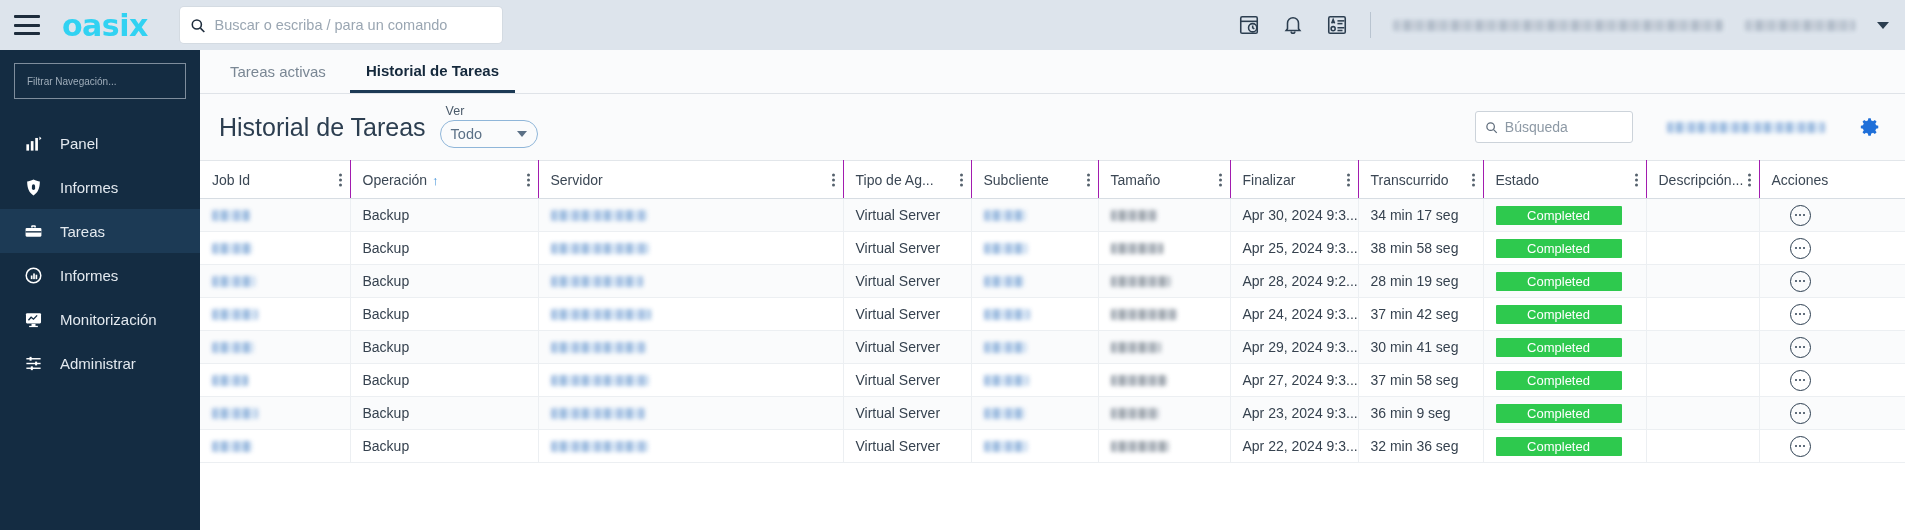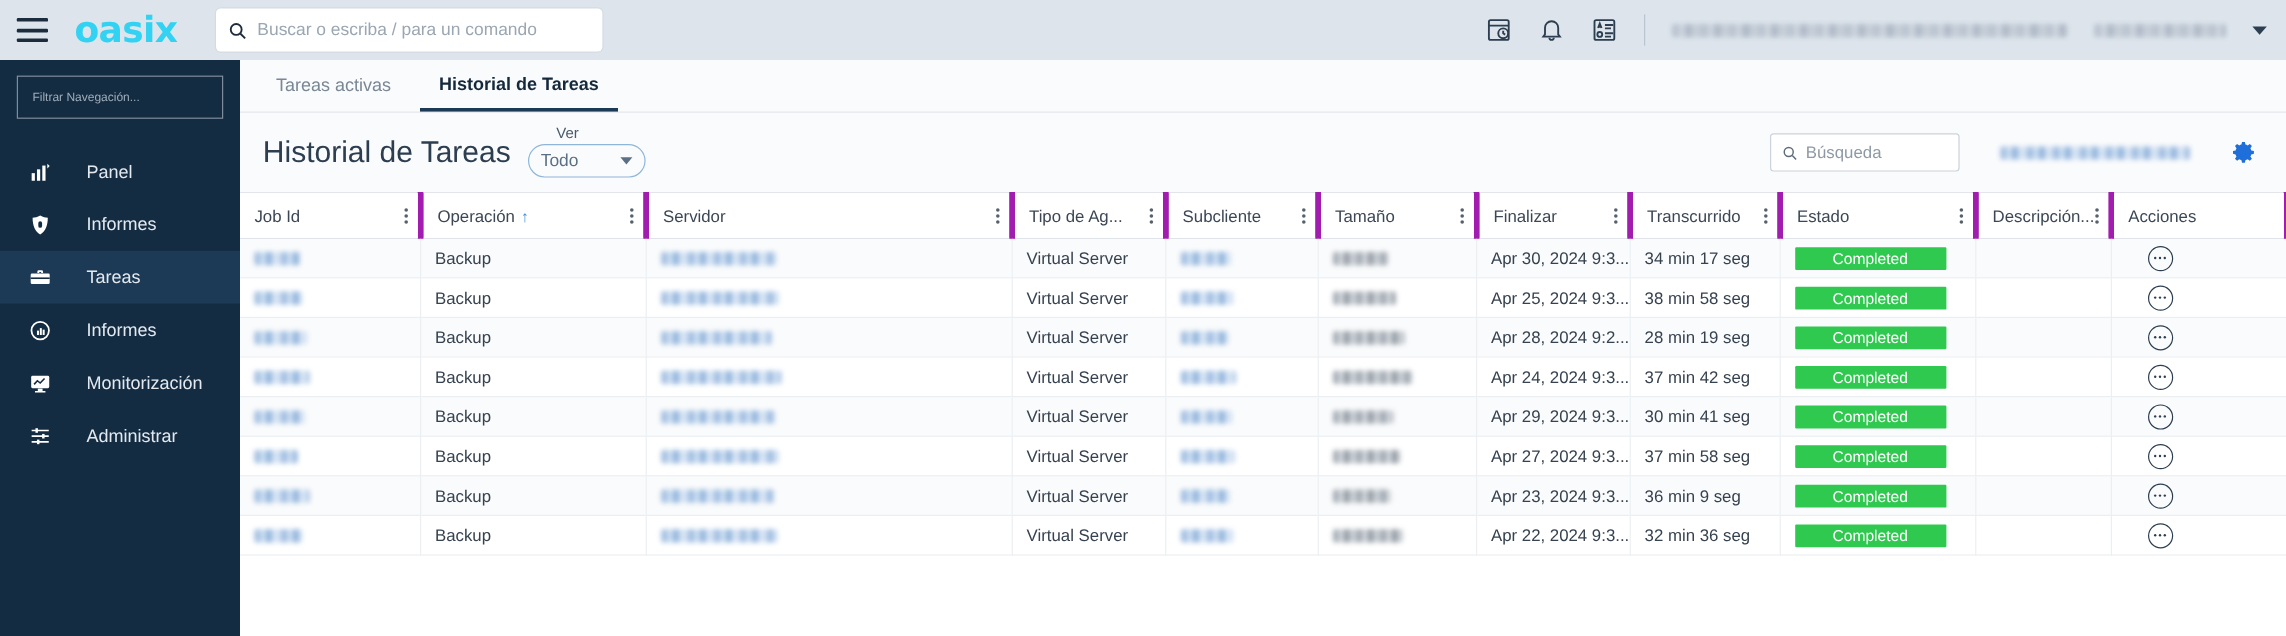--- a/index.html
+++ b/index.html
@@ -72,21 +72,21 @@
     margin: 13px 14px 0 14px; height: 36px; border: 1px solid #7e8d9c;
     background: transparent; display:flex; align-items:center; padding: 0 12px;
   }
   .nav-filter input {
     background: transparent; border: none; outline: none; width: 100%;
     color: #d6dde4; font-size: 10px; font-family:"Liberation Sans", sans-serif;
   }
   .nav-filter input::placeholder { color: #9fadba; }
   .nav-list { margin-top: 22px; }
   .nav-item {
-    height: 44px; display: flex; align-items: center; gap: 28px;
+    height: 44px; display: flex; align-items: center; gap: 16px;
     padding-left: 22px; color: #e3e9ef; font-size: 15px; cursor: pointer;
   }
   .nav-item.active { background: #1c3a55; }
   .nav-item .ico { width: 22px; height: 22px; display:flex; align-items:center; justify-content:center; color:#fff; }
 
   
   .content {
     position: absolute; top: 50px; left: 200px;
     width: 1705px; height: 480px; background: #fff;
   }
@@ -104,21 +104,21 @@
     border-bottom: 3px solid #1c3a55;
   }
 
   .page-head {
     height: 66px; display: flex; align-items: center; padding: 0 24px 0 19px;
     background:#fafbfc;
   }
   .page-title { font-size: 25px; color: #2c3e50; font-weight: 400; }
   .ver-group { margin-left: 14px; position: relative; padding-top: 14px; }
   .ver-label {
-    position: absolute; top: -2px; left: 24px; font-size: 12.5px; color: #4a5a6a;
+    position: absolute; top: -2px; left: 6px; font-size: 12.5px; color: #4a5a6a;
   }
   .ver-select {
     width: 98px; height: 28px; border: 1px solid #8fb6d9; border-radius: 14px;
     display: flex; align-items: center; padding: 0 10px;
     font-size: 14.5px; color: #5b7086; cursor: pointer;
   }
   .ver-select .tri {
     margin-left: auto; width:0;height:0;
     border-left:5px solid transparent;border-right:5px solid transparent;
     border-top:6px solid #5b7086;
@@ -132,21 +132,21 @@
     border:none;outline:none;width:100%;font-size:14px;color:#44556a;
     font-family:"Liberation Sans", sans-serif; background: transparent;
   }
   .table-search input::placeholder { color:#8d99a5; }
   .gear { width: 22px; height: 22px; color:#1e6fd9; cursor:pointer; }
 
   
   table { border-collapse: collapse; width: 1705px; table-layout: fixed; }
   thead th {
     height: 38px; background: #fff; border-top: 1px solid #e2e6ea;
-    border-bottom: 1px solid #d7dde3; border-right: 5px solid #a21caf;
+    border-bottom: 1px solid #d7dde3; border-right: 1px solid #a21caf;
     font-size: 14px; font-weight: 400; color: #3b4754; text-align: left;
     padding-left: 12px; position: relative; white-space: nowrap; overflow: hidden; margin-top: 21px;
   }
   thead th .kebab {
     position: absolute; right: 8px; top: 50%; transform: translateY(-50%);
     line-height: 0; color: #5a6672; font-size: 14px; letter-spacing: 0; cursor:pointer;
   }
   thead th .kebab span { display:block; width:3px;height:3px;border-radius:50%;background:#55616d;margin:2px 0; }
   .sort-arrow { color: #3e90d8; margin-left: 5px; font-size: 13px; }
   tbody td {

